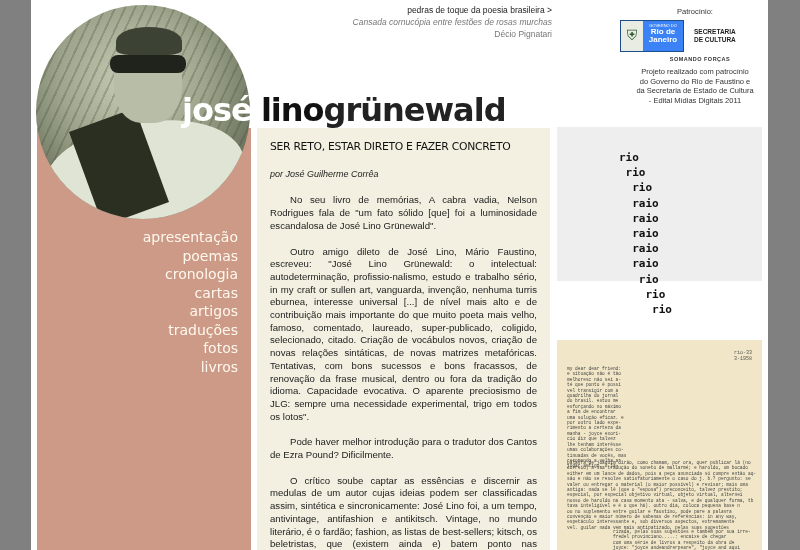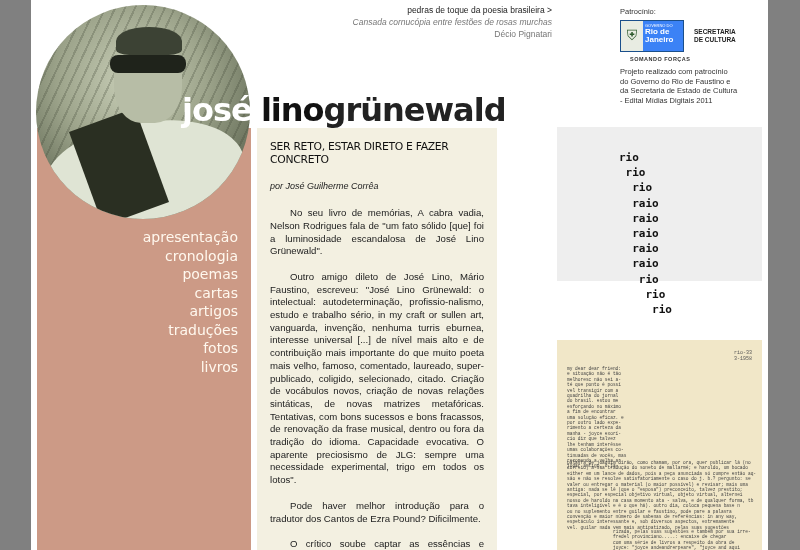--- a/index.html
+++ b/index.html
@@ -15,31 +15,31 @@
   .portrait .jacket{position:absolute;left:10px;top:118px;width:200px;height:110px;border-radius:40% 50% 0 0;background:#dfe4d4;transform:rotate(-12deg);}
   .portrait .shirt{position:absolute;left:48px;top:112px;width:70px;height:100px;background:#2a2f22;transform:rotate(-20deg);}
   .title{position:absolute;left:182px;top:92px;font-size:32px;letter-spacing:-1px;white-space:nowrap;line-height:36px;}
   .title .first{color:#ffffff;font-weight:bold;}
   .title .mid{color:#111;font-weight:bold;}
   .title .last{color:#222;font-weight:bold;}
   .quote{position:absolute;left:330px;top:4px;width:222px;text-align:right;font-family:"Liberation Sans",sans-serif;font-size:8.5px;line-height:12px;color:#333;}
   .quote .q-title{color:#222;}
   .quote .q-line{font-style:italic;color:#777;}
   .quote .q-author{color:#777;}
-  .sponsor{position:absolute;left:620px;top:7px;width:150px;font-family:"Liberation Sans",sans-serif;font-size:7.5px;color:#333;line-height:9.5px;}
+  .sponsor{position:absolute;left:620px;top:7px;width:150px;font-family:"Liberation Sans",sans-serif;font-size:7.5px;color:#333;line-height:9.5px;text-align:center;}
   .logo-row{display:flex;align-items:center;margin-top:3px;}
   .logo-box{display:flex;width:62px;height:30px;border:1px solid #1a4f8b;}
   .logo-crest{width:22px;height:30px;background:#e8ece2;display:flex;align-items:center;justify-content:center;font-size:14px;color:#2d5a2d;}
   .logo-blue{flex:1;background:#3b82f6;color:#fff;font-size:4px;padding:2px;line-height:5px;}
   .logo-blue b{display:block;font-size:8px;line-height:8px;}
   .logo-sec{margin-left:10px;font-weight:bold;font-size:6.5px;line-height:8px;color:#222;}
   .somando{font-weight:bold;font-size:5.5px;margin:3px 0 3px 10px;letter-spacing:.5px;}
   .nav{position:absolute;left:40px;top:228px;width:198px;text-align:right;}
   .nav a{display:block;color:#fff8ee;font-size:14px;line-height:18.5px;text-decoration:none;font-family:"DejaVu Sans",sans-serif;}
-  .article{position:absolute;left:257px;top:128px;width:240px;height:422px;background:#f3f0e1;overflow:hidden;}
+  .article{position:absolute;left:257px;top:128px;width:293px;height:422px;background:#f3f0e1;overflow:hidden;}
   .article-inner{padding:13px 13px 0 13px;font-family:"Liberation Sans",sans-serif;font-size:9.6px;line-height:12.7px;color:#222;}
   .article h1{font-size:10.8px;font-weight:normal;margin:0 0 14px 0;color:#111;font-family:"DejaVu Sans",sans-serif;letter-spacing:-0.3px;}
   .byline{font-style:italic;margin:0 0 14px 0;font-size:9px;}
   .article p{margin:0 0 13px 0;text-align:justify;text-indent:20px;}
   .poem-box{position:absolute;left:557px;top:127px;width:205px;height:154px;background:#eeeeee;}
   .poem{position:absolute;left:0;top:23px;width:205px;font-family:"DejaVu Sans Mono",monospace;font-weight:bold;font-size:11px;line-height:15.2px;color:#111;white-space:pre;}
   .typewriter{position:absolute;left:557px;top:340px;width:205px;height:210px;background:#f1e7c8;overflow:hidden;}
   .tw-head{position:absolute;right:10px;top:10px;font-family:"Liberation Mono",monospace;font-size:5px;color:#555;line-height:6px;text-align:right;}
   .tw-col{position:absolute;left:10px;top:26px;width:62px;font-family:"Liberation Mono",monospace;font-size:4.5px;line-height:5.4px;color:#444;white-space:pre;overflow:hidden;}
   .tw-wide{position:absolute;left:10px;top:120px;width:195px;font-family:"Liberation Mono",monospace;font-size:4.5px;line-height:5.4px;color:#444;white-space:pre;overflow:hidden;}
@@ -90,22 +90,22 @@
   </div>
   <div class="somando">SOMANDO FORÇAS</div>
   <div>Projeto realizado com patrocínio</div>
   <div>do Governo do Rio de Faustino e</div>
   <div>da Secretaria de Estado de Cultura</div>
   <div>- Edital Mídias Digitais 2011</div>
 </div>
 
 <nav class="nav">
   <a>apresentação</a>
+  <a>poemas</a>
   <a>cronologia</a>
-  <a>poemas</a>
   <a>cartas</a>
   <a>artigos</a>
   <a>traduções</a>
   <a>fotos</a>
   <a>livros</a>
 </nav>
 
 <main class="article">
   <div class="article-inner">
     <h1>SER RETO, ESTAR DIRETO E FAZER CONCRETO</h1>

